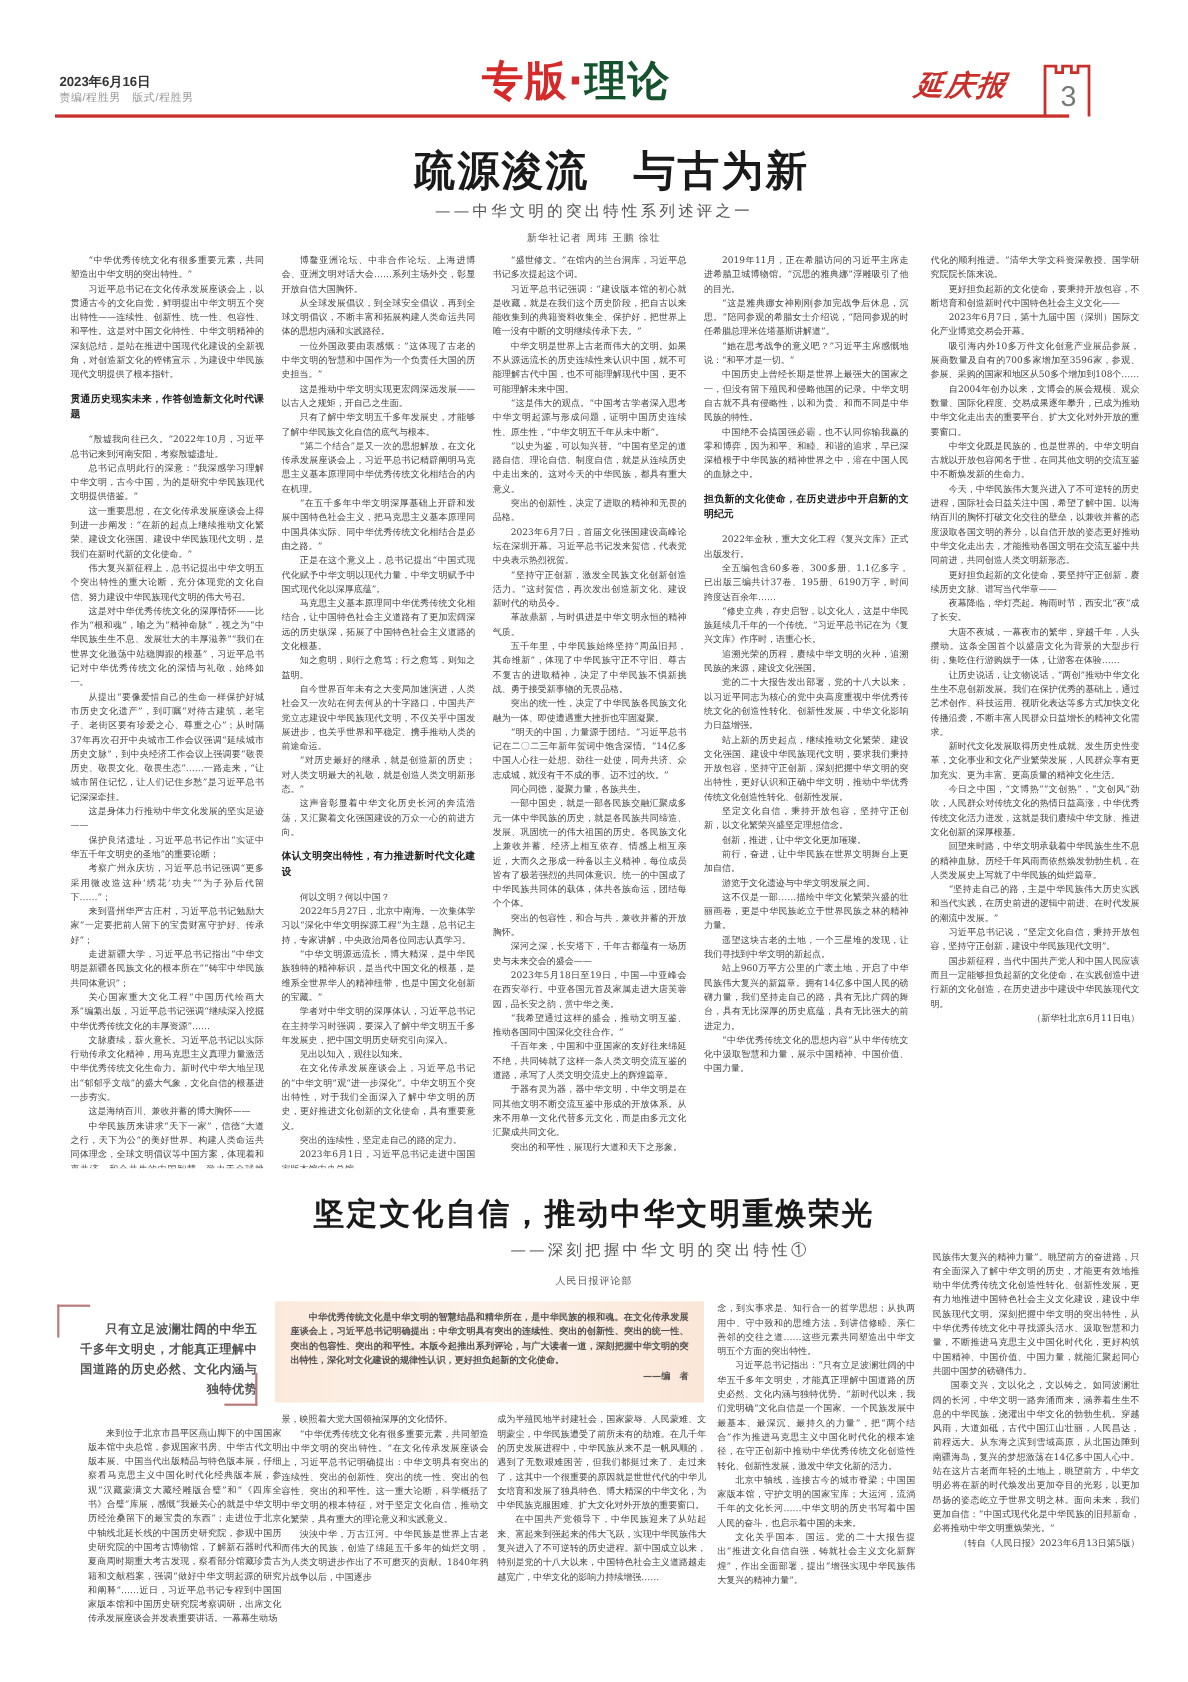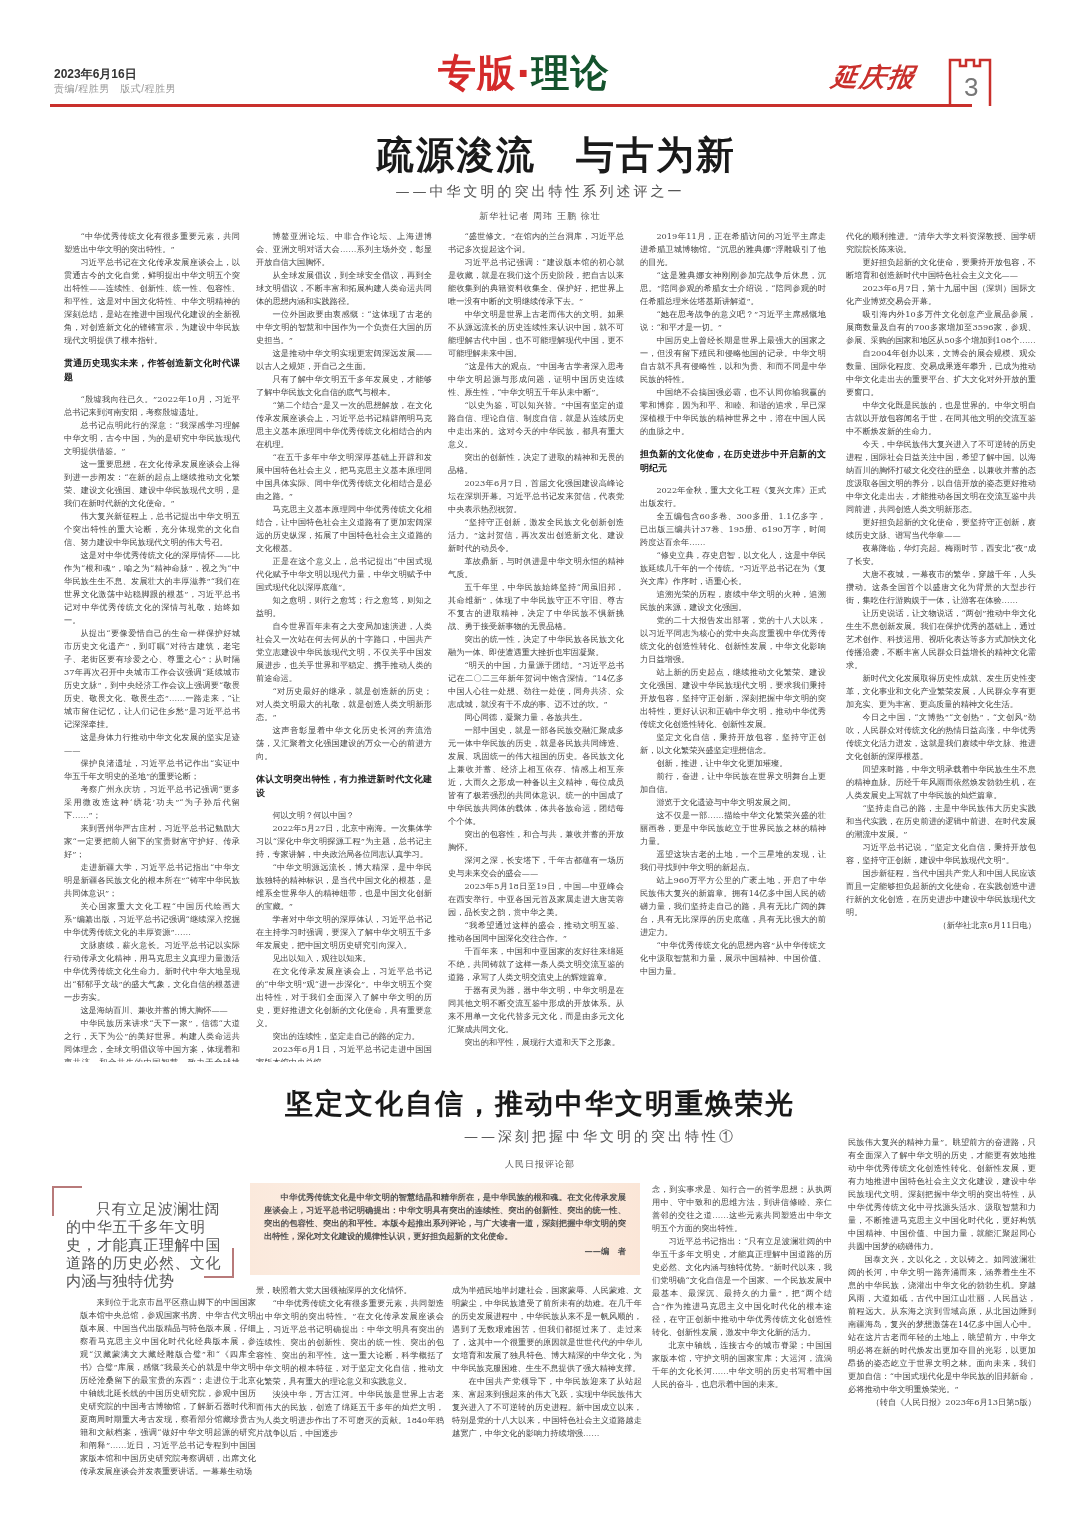--- a/index.html
+++ b/index.html
@@ -38,21 +38,21 @@
 
   
   .a2-title { position: absolute; left: 0; width: 1080px; top: 1085px; text-align: center; font-family: "DejaVu Serif", serif; font-weight: bold; font-size: 28px; color: #1a1a1a; letter-spacing: 2px; }
   .a2-sub { position: absolute; left: 0; width: 1080px; top: 1128px; text-align: center; font-size: 14px; color: #555; letter-spacing: 3px; padding-left: 120px; }
   .a2-byline { position: absolute; left: 0; width: 1080px; top: 1158px; text-align: center; font-size: 9px; color: #555; letter-spacing: 1px; }
 
   
   .pullquote { position: absolute; left: 52px; top: 1186px; width: 182px; height: 92px; }
   .pq-corner-tl { position: absolute; left: 0; top: 0; width: 30px; height: 30px; border-left: 2px solid #b87a7a; border-top: 2px solid #b87a7a; }
   .pq-corner-br { position: absolute; right: 0; bottom: 0; width: 30px; height: 30px; border-right: 2px solid #b87a7a; border-bottom: 2px solid #b87a7a; }
-  .pq-text { position: absolute; left: 14px; top: 14px; width: 168px; font-family: "DejaVu Sans", sans-serif; font-weight: normal; font-size: 15px; line-height: 18px; color: #555; text-indent: 2em; letter-spacing: 0.5px; }
+  .pq-text { position: absolute; left: 14px; top: 14px; width: 168px; font-family: "DejaVu Sans", sans-serif; font-weight: bold; font-size: 11px; line-height: 18px; color: #555; text-indent: 2em; letter-spacing: 0.5px; text-align: right; }
 
   
   .ed-note { position: absolute; left: 250px; top: 1183px; width: 390px; height: 92px; background: linear-gradient(to right, #fbe9dc, #fdf4ec 50%, #fbe6d7); padding: 8px 14px 6px 14px; }
   .ed-note p { font-family: "DejaVu Sans", sans-serif; font-size: 8.3px; line-height: 13px; color: #555; text-indent: 2em; text-align: justify; font-weight: bold; }
   .ed-note .ed-sign { text-align: right; text-indent: 0; margin-top: 2px; }
 
   .a2c1 { left: 80px; top: 1296px; width: 176px; height: 210px; }
   .a2c2 { left: 256px; top: 1284px; width: 188px; height: 222px; }
   .a2c3 { left: 452px; top: 1284px; width: 190px; height: 222px; }
   .a2c4 { left: 652px; top: 1183px; width: 180px; height: 325px; }
@@ -101,22 +101,22 @@
 </div>
 
 <div class="col a1c2">
   <p>博鳌亚洲论坛、中非合作论坛、上海进博会、亚洲文明对话大会……系列主场外交，彰显开放自信大国胸怀。</p>
   <p>从全球发展倡议，到全球安全倡议，再到全球文明倡议，不断丰富和拓展构建人类命运共同体的思想内涵和实践路径。</p>
   <p>一位外国政要由衷感慨：“这体现了古老的中华文明的智慧和中国作为一个负责任大国的历史担当。”</p>
   <p>这是推动中华文明实现更宏阔深远发展——以古人之规矩，开自己之生面。</p>
   <p>只有了解中华文明五千多年发展史，才能够了解中华民族文化自信的底气与根本。</p>
   <p>“第二个结合”是又一次的思想解放，在文化传承发展座谈会上，习近平总书记精辟阐明马克思主义基本原理同中华优秀传统文化相结合的内在机理。</p>
   <p>“在五千多年中华文明深厚基础上开辟和发展中国特色社会主义，把马克思主义基本原理同中国具体实际、同中华优秀传统文化相结合是必由之路。”</p>
+  <p>正是在这个意义上，总书记提出“中国式现代化赋予中华文明以现代力量，中华文明赋予中国式现代化以深厚底蕴”。</p>
   <p>马克思主义基本原理同中华优秀传统文化相结合，让中国特色社会主义道路有了更加宏阔深远的历史纵深，拓展了中国特色社会主义道路的文化根基。</p>
-  <p>正是在这个意义上，总书记提出“中国式现代化赋予中华文明以现代力量，中华文明赋予中国式现代化以深厚底蕴”。</p>
   <p>知之愈明，则行之愈笃；行之愈笃，则知之益明。</p>
   <p>自今世界百年未有之大变局加速演进，人类社会又一次站在何去何从的十字路口，中国共产党立志建设中华民族现代文明，不仅关乎中国发展进步，也关乎世界和平稳定、携手推动人类的前途命运。</p>
   <p>“对历史最好的继承，就是创造新的历史；对人类文明最大的礼敬，就是创造人类文明新形态。”</p>
   <p>这声音彰显着中华文化历史长河的奔流浩荡，又汇聚着文化强国建设的万众一心的前进方向。</p>
   <h4>体认文明突出特性，有力推进新时代文化建设</h4>
   <p>何以文明？何以中国？</p>
   <p>2022年5月27日，北京中南海。一次集体学习以“深化中华文明探源工程”为主题，总书记主持，专家讲解，中央政治局各位同志认真学习。</p>
   <p>“中华文明源远流长，博大精深，是中华民族独特的精神标识，是当代中国文化的根基，是维系全世界华人的精神纽带，也是中国文化创新的宝藏。”</p>
   <p>学者对中华文明的深厚体认，习近平总书记在主持学习时强调，要深入了解中华文明五千多年发展史，把中国文明历史研究引向深入。</p>
   <p>见出以知入，观往以知来。</p>
@@ -212,27 +212,28 @@
   <p>来到位于北京市昌平区燕山脚下的中国国家版本馆中央总馆，参观国家书房、中华古代文明版本展、中国当代出版精品与特色版本展，仔细察看马克思主义中国化时代化经典版本展，参观“汉藏蒙满文大藏经雕版合璧”和“《四库全书》合璧”库展，感慨“我最关心的就是中华文明历经沧桑留下的最宝贵的东西”；走进位于北京中轴线北延长线的中国历史研究院，参观中国历史研究院的中国考古博物馆，了解新石器时代和夏商周时期重大考古发现，察看部分馆藏珍贵古籍和文献档案，强调“做好中华文明起源的研究和阐释”……近日，习近平总书记专程到中国国家版本馆和中国历史研究院考察调研，出席文化传承发展座谈会并发表重要讲话。一幕幕生动场</p>
 </div>
 
 <div class="col a2c2">
   <p style="text-indent:0">景，映照着大党大国领袖深厚的文化情怀。</p>
   <p>“中华优秀传统文化有很多重要元素，共同塑造出中华文明的突出特性。”在文化传承发展座谈会上，习近平总书记明确提出：中华文明具有突出的连续性、突出的创新性、突出的统一性、突出的包容性、突出的和平性。这一重大论断，科学概括了中华文明的根本特征，对于坚定文化自信，推动文化繁荣，具有重大的理论意义和实践意义。</p>
   <p>泱泱中华，万古江河。中华民族是世界上古老而伟大的民族，创造了绵延五千多年的灿烂文明，为人类文明进步作出了不可磨灭的贡献。1840年鸦片战争以后，中国逐步</p>
 </div>
 
 <div class="col a2c3">
-  <p style="text-indent:0">成为半殖民地半封建社会，国家蒙辱、人民蒙难、文明蒙尘，中华民族遭受了前所未有的劫难。在几千年的历史发展进程中，中华民族从来不是一帆风顺的，遇到了无数艰难困苦，但我们都挺过来了、走过来了，这其中一个很重要的原因就是世世代代的中华儿女培育和发展了独具特色、博大精深的中华文化，为中华民族克服困难、生生不息提供了强大精神支撑。</p>
+  <p style="text-indent:0">成为半殖民地半封建社会，国家蒙辱、人民蒙难、文明蒙尘，中华民族遭受了前所未有的劫难。在几千年的历史发展进程中，中华民族从来不是一帆风顺的，遇到了无数艰难困苦，但我们都挺过来了、走过来了，这其中一个很重要的原因就是世世代代的中华儿女培育和发展了独具特色、博大精深的中华文化，为中华民族克服困难、扩大文化对外开放的重要窗口。</p>
   <p>在中国共产党领导下，中华民族迎来了从站起来、富起来到强起来的伟大飞跃，实现中华民族伟大复兴进入了不可逆转的历史进程。新中国成立以来，特别是党的十八大以来，中国特色社会主义道路越走越宽广，中华文化的影响力持续增强……</p>
 </div>
 
 <div class="col a2c4">
   <p style="text-indent:0">念，到实事求是、知行合一的哲学思想；从执两用中、守中致和的思维方法，到讲信修睦、亲仁善邻的交往之道……这些元素共同塑造出中华文明五个方面的突出特性。</p>
   <p>习近平总书记指出：“只有立足波澜壮阔的中华五千多年文明史，才能真正理解中国道路的历史必然、文化内涵与独特优势。”新时代以来，我们党明确“文化自信是一个国家、一个民族发展中最基本、最深沉、最持久的力量”，把“两个结合”作为推进马克思主义中国化时代化的根本途径，在守正创新中推动中华优秀传统文化创造性转化、创新性发展，激发中华文化新的活力。</p>
   <p>北京中轴线，连接古今的城市脊梁；中国国家版本馆，守护文明的国家宝库；大运河，流淌千年的文化长河……中华文明的历史书写着中国人民的奋斗，也启示着中国的未来。</p>
+  <p>文化关乎国本、国运。党的二十大报告提出“推进文化自信自强，铸就社会主义文化新辉煌”，作出全面部署，提出“增强实现中华民族伟大复兴的精神力量”。</p>
 </div>
 
 <div class="col a2c5">
   <p style="text-indent:0">民族伟大复兴的精神力量”。眺望前方的奋进路，只有全面深入了解中华文明的历史，才能更有效地推动中华优秀传统文化创造性转化、创新性发展，更有力地推进中国特色社会主义文化建设，建设中华民族现代文明。深刻把握中华文明的突出特性，从中华优秀传统文化中寻找源头活水、汲取智慧和力量，不断推进马克思主义中国化时代化，更好构筑中国精神、中国价值、中国力量，就能汇聚起同心共圆中国梦的磅礴伟力。</p>
   <p>国泰文兴，文以化之，文以铸之。如同波澜壮阔的长河，中华文明一路奔涌而来，涵养着生生不息的中华民族，浇灌出中华文化的勃勃生机。穿越风雨，大道如砥，古代中国江山壮丽，人民昌达，前程远大。从东海之滨到雪域高原，从北国边陲到南疆海岛，复兴的梦想激荡在14亿多中国人心中。站在这片古老而年轻的土地上，眺望前方，中华文明必将在新的时代焕发出更加夺目的光彩，以更加昂扬的姿态屹立于世界文明之林。面向未来，我们更加自信：“中国式现代化是中华民族的旧邦新命，必将推动中华文明重焕荣光。”</p>
   <p class="dateline">（转自《人民日报》2023年6月13日第5版）</p>
 </div>
 
 </body></html>

